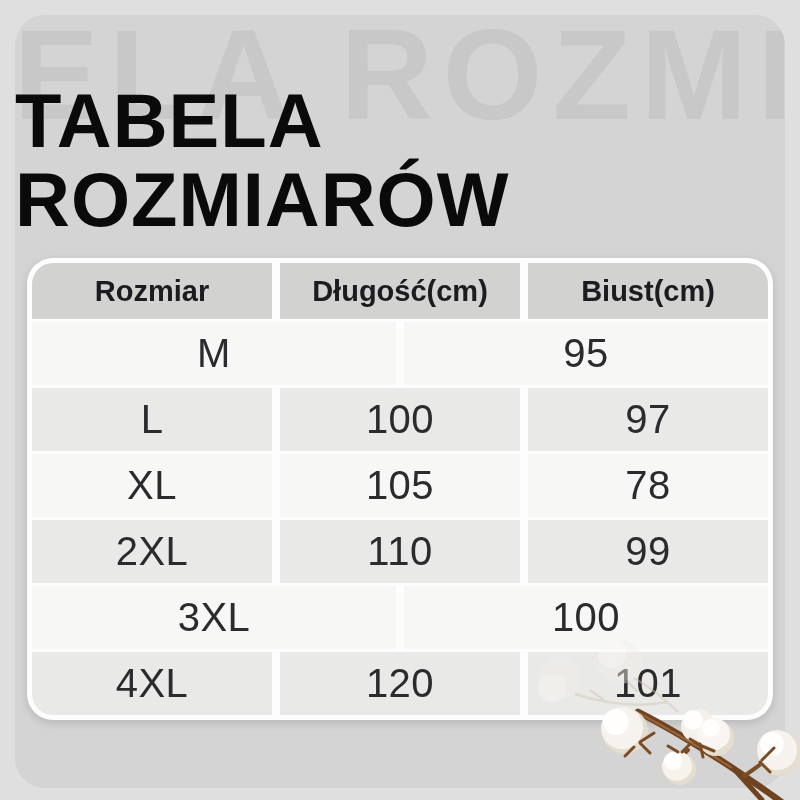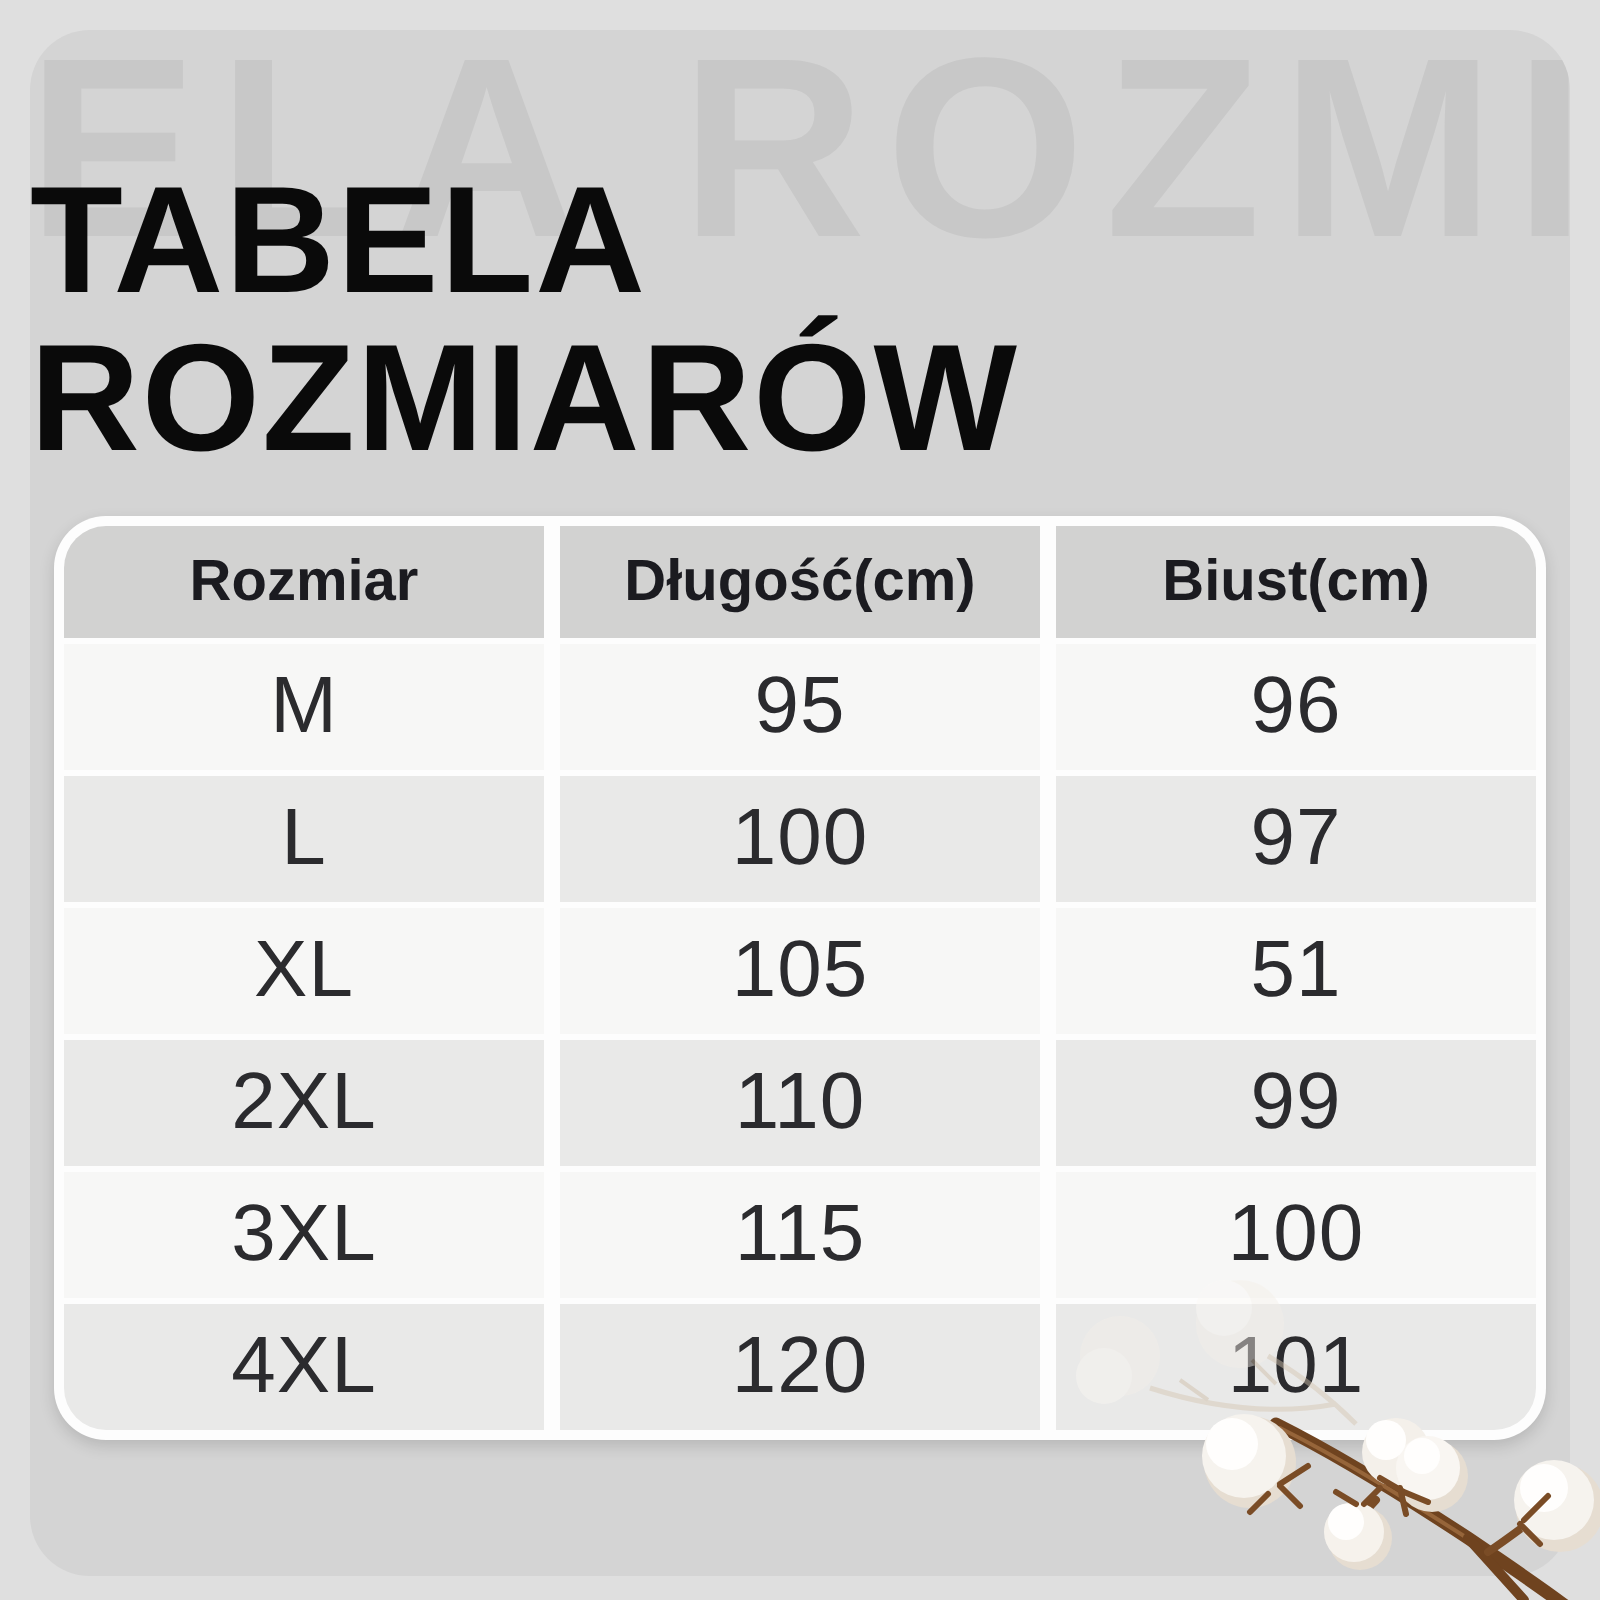--- a/index.html
+++ b/index.html
@@ -114,44 +114,42 @@
 
     <div class="t-row head">
       <div class="t-cell">Rozmiar</div>
       <div class="t-cell">Długość(cm)</div>
       <div class="t-cell">Biust(cm)</div>
     </div>
 
     <div class="t-row odd">
       <div class="t-cell data">M</div>
       <div class="t-cell data">95</div>
-      <div class="t-cell data">96</div>
     </div>
 
     <div class="t-row even">
       <div class="t-cell data">L</div>
       <div class="t-cell data">100</div>
       <div class="t-cell data">97</div>
     </div>
 
     <div class="t-row odd">
       <div class="t-cell data">XL</div>
       <div class="t-cell data">105</div>
-      <div class="t-cell data">51</div>
+      <div class="t-cell data">78</div>
     </div>
 
     <div class="t-row even">
       <div class="t-cell data">2XL</div>
       <div class="t-cell data">110</div>
       <div class="t-cell data">99</div>
     </div>
 
     <div class="t-row odd">
       <div class="t-cell data">3XL</div>
-      <div class="t-cell data">115</div>
       <div class="t-cell data">100</div>
     </div>
 
     <div class="t-row even last">
       <div class="t-cell data">4XL</div>
       <div class="t-cell data">120</div>
       <div class="t-cell data">101</div>
     </div>
 
   </div>

